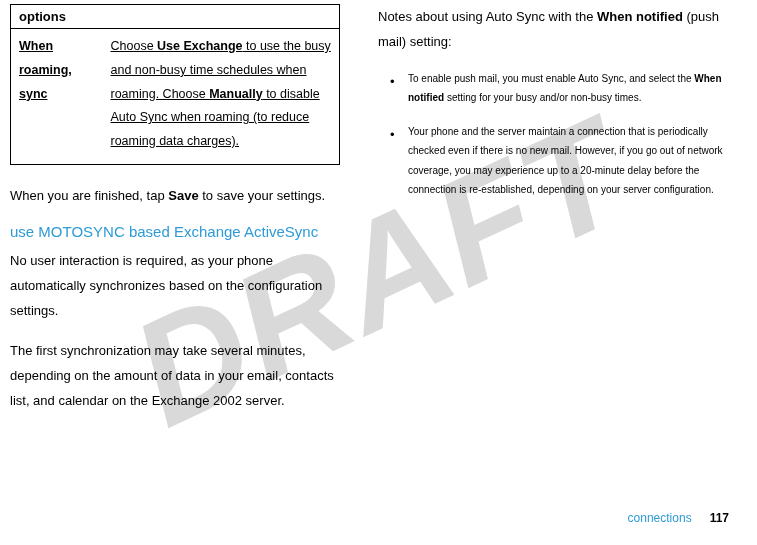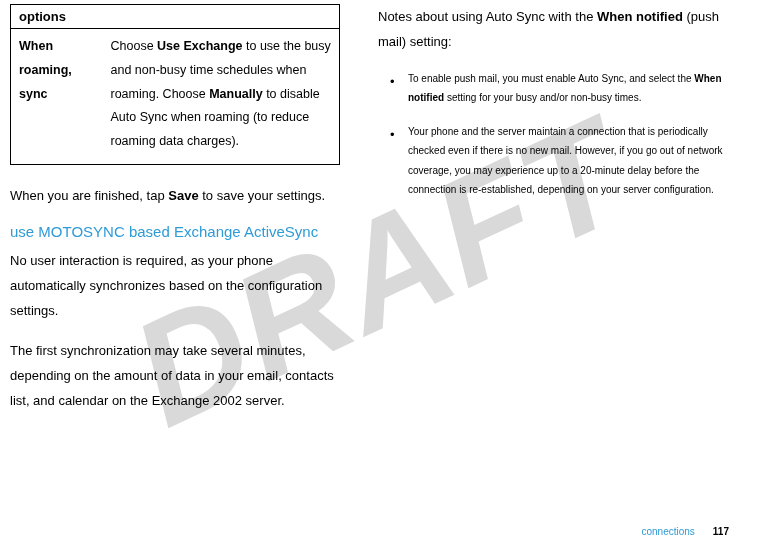--- a/index.html
+++ b/index.html
@@ -51,20 +51,21 @@
     padding: 4px 8px;
     font-weight: bold;
     font-family: "Arial Narrow", Arial, sans-serif;
     font-stretch: condensed;
     font-size: 13px;
   }
   .opt-table td {
     padding: 6px 8px 10px 8px;
     vertical-align: top;
     line-height: 1.9;
+    text-decoration: underline;
   }
   .opt-table td.keycell {
     width: 92px;
     font-weight: bold;
     font-family: "Arial Narrow", Arial, sans-serif;
     font-stretch: condensed;
     font-size: 12.5px;
     line-height: 1.9;
   }
   
@@ -109,23 +110,23 @@
   ul.bullets > li::before {
     content: "•";
     position: absolute;
     left: 12px;
     top: 0;
     font-size: 13px;
   }
 
   .footer {
     position: absolute;
-    bottom: 8px;
+    bottom: 20px;
     right: 28px;
-    font-size: 10px;
+    font-size: 12px;
   }
   .footer .label { color: #2e9bd6; margin-right: 18px; }
   .footer .num { font-weight: bold; color: #000; }
 </style>
 </head>
 <body>
 
 <div class="watermark">DRAFT</div>
 
 <div class="page">

